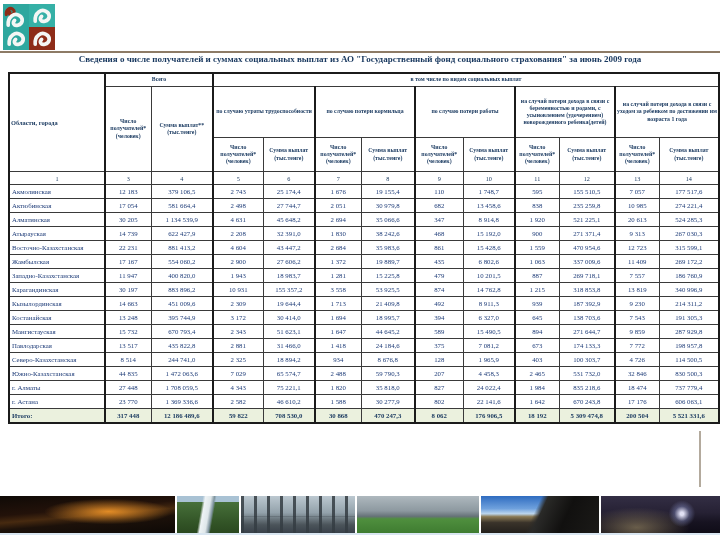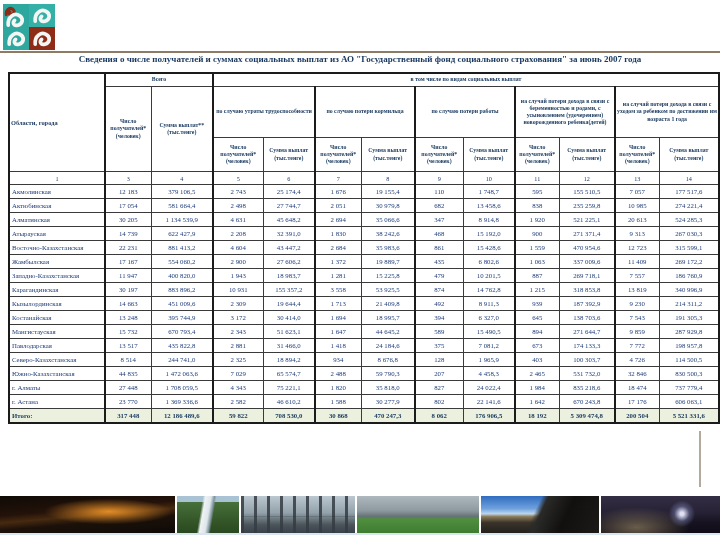--- a/index.html
+++ b/index.html
@@ -72,21 +72,21 @@
     <rect x="26" y="23" width="26" height="23" fill="#8e2c18"></rect>
     <use href="#horn" transform="translate(1.5,2) scale(0.45)" fill="none" stroke="#8e2c18" stroke-width="7" stroke-linecap="round"></use>
     <use href="#horn" transform="translate(2,6) scale(0.8)" fill="none" stroke="#f4f6f4" stroke-width="4.6" stroke-linecap="round"></use>
     <use href="#horn" transform="translate(29,2) scale(0.8)" fill="none" stroke="#f4f6f4" stroke-width="4.6" stroke-linecap="round"></use>
     <use href="#horn" transform="translate(3,25) scale(0.8)" fill="none" stroke="#f4f6f4" stroke-width="4.6" stroke-linecap="round"></use>
     <use href="#horn" transform="translate(29,25) scale(0.8)" fill="none" stroke="#f4f6f4" stroke-width="4.6" stroke-linecap="round"></use>
   </svg>
 
   <div class="top-rule"></div>
 
-  <div class="title">Сведения о числе получателей и суммах социальных выплат из АО "Государственный фонд социального страхования" за июнь 2007 года</div>
+  <div class="title">Сведения о числе получателей и суммах социальных выплат из АО "Государственный фонд социального страхования" за июнь 2009 года</div>
 
   <table class="payments">
     <colgroup>
       <col style="width:96px">
         <col style="width:46px">
         <col style="width:62px">
       <col style="width:50px">
         <col style="width:52px">
         <col style="width:46px">
       <col style="width:54px">

